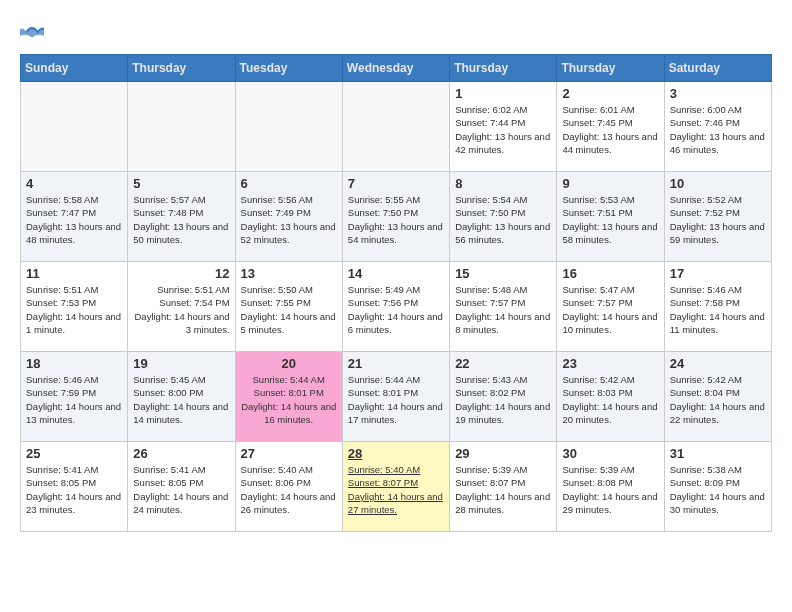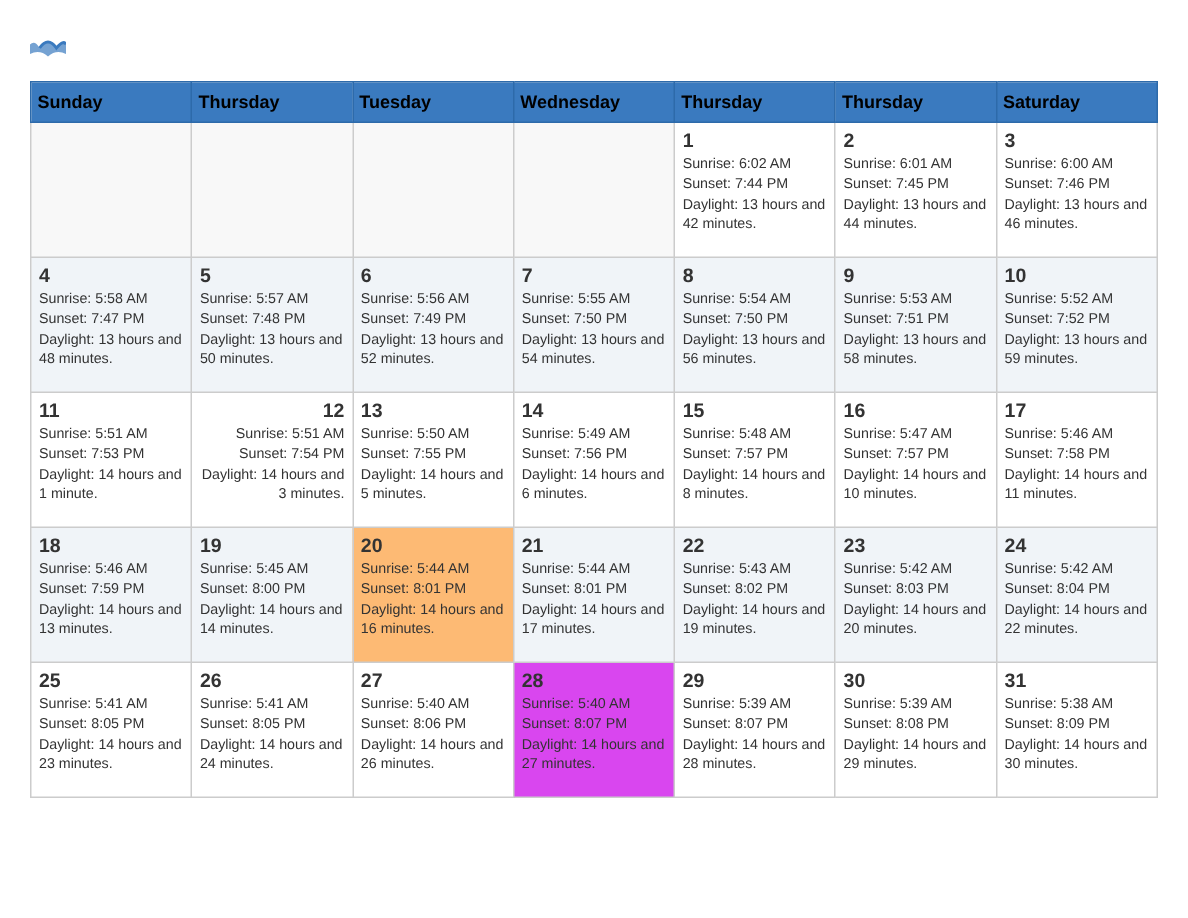--- a/index.html
+++ b/index.html
@@ -47,21 +47,21 @@
       font-size: 14px;
       color: #555;
     }
     .calendar {
       width: 100%;
       border-collapse: collapse;
       border: 1px solid #ccc;
     }
     .calendar th {
       background-color: #3a7abf;
-      color: #000000;
+      color: #e5e5e5;
       font-size: 12px;
       font-weight: bold;
       padding: 6px 4px;
       text-align: left;
       border: 1px solid #2d6aaa;
     }
     .calendar td {
       width: calc(100% / 7);
       vertical-align: top;
       border: 1px solid #ccc;
@@ -205,21 +205,21 @@
       </tr>
       <tr>
         <td style="background: rgb(240, 244, 248);">
           <span class="day-number">18</span>
           <div class="day-info">Sunrise: 5:46 AM<br>Sunset: 7:59 PM<br>Daylight: 14 hours and 13 minutes.</div>
         </td>
         <td style="background: rgb(240, 244, 248);">
           <span class="day-number">19</span>
           <div class="day-info">Sunrise: 5:45 AM<br>Sunset: 8:00 PM<br>Daylight: 14 hours and 14 minutes.</div>
         </td>
-        <td style="background: #fdba74;">
+        <td style="background: #f9a8d4; text-align: center;">
           <span class="day-number">20</span>
           <div class="day-info">Sunrise: 5:44 AM<br>Sunset: 8:01 PM<br>Daylight: 14 hours and 16 minutes.</div>
         </td>
         <td style="background: rgb(240, 244, 248);">
           <span class="day-number">21</span>
           <div class="day-info">Sunrise: 5:44 AM<br>Sunset: 8:01 PM<br>Daylight: 14 hours and 17 minutes.</div>
         </td>
         <td style="background: rgb(240, 244, 248);">
           <span class="day-number">22</span>
           <div class="day-info">Sunrise: 5:43 AM<br>Sunset: 8:02 PM<br>Daylight: 14 hours and 19 minutes.</div>
@@ -239,21 +239,21 @@
           <div class="day-info">Sunrise: 5:41 AM<br>Sunset: 8:05 PM<br>Daylight: 14 hours and 23 minutes.</div>
         </td>
         <td style="background: rgb(255, 255, 255);">
           <span class="day-number">26</span>
           <div class="day-info">Sunrise: 5:41 AM<br>Sunset: 8:05 PM<br>Daylight: 14 hours and 24 minutes.</div>
         </td>
         <td style="background: rgb(255, 255, 255);">
           <span class="day-number">27</span>
           <div class="day-info">Sunrise: 5:40 AM<br>Sunset: 8:06 PM<br>Daylight: 14 hours and 26 minutes.</div>
         </td>
-        <td style="background: #d946ef;">
+        <td style="background: #fef9c3; text-decoration: underline;">
           <span class="day-number">28</span>
           <div class="day-info">Sunrise: 5:40 AM<br>Sunset: 8:07 PM<br>Daylight: 14 hours and 27 minutes.</div>
         </td>
         <td style="background: rgb(255, 255, 255);">
           <span class="day-number">29</span>
           <div class="day-info">Sunrise: 5:39 AM<br>Sunset: 8:07 PM<br>Daylight: 14 hours and 28 minutes.</div>
         </td>
         <td style="background: rgb(255, 255, 255);">
           <span class="day-number">30</span>
           <div class="day-info">Sunrise: 5:39 AM<br>Sunset: 8:08 PM<br>Daylight: 14 hours and 29 minutes.</div>

